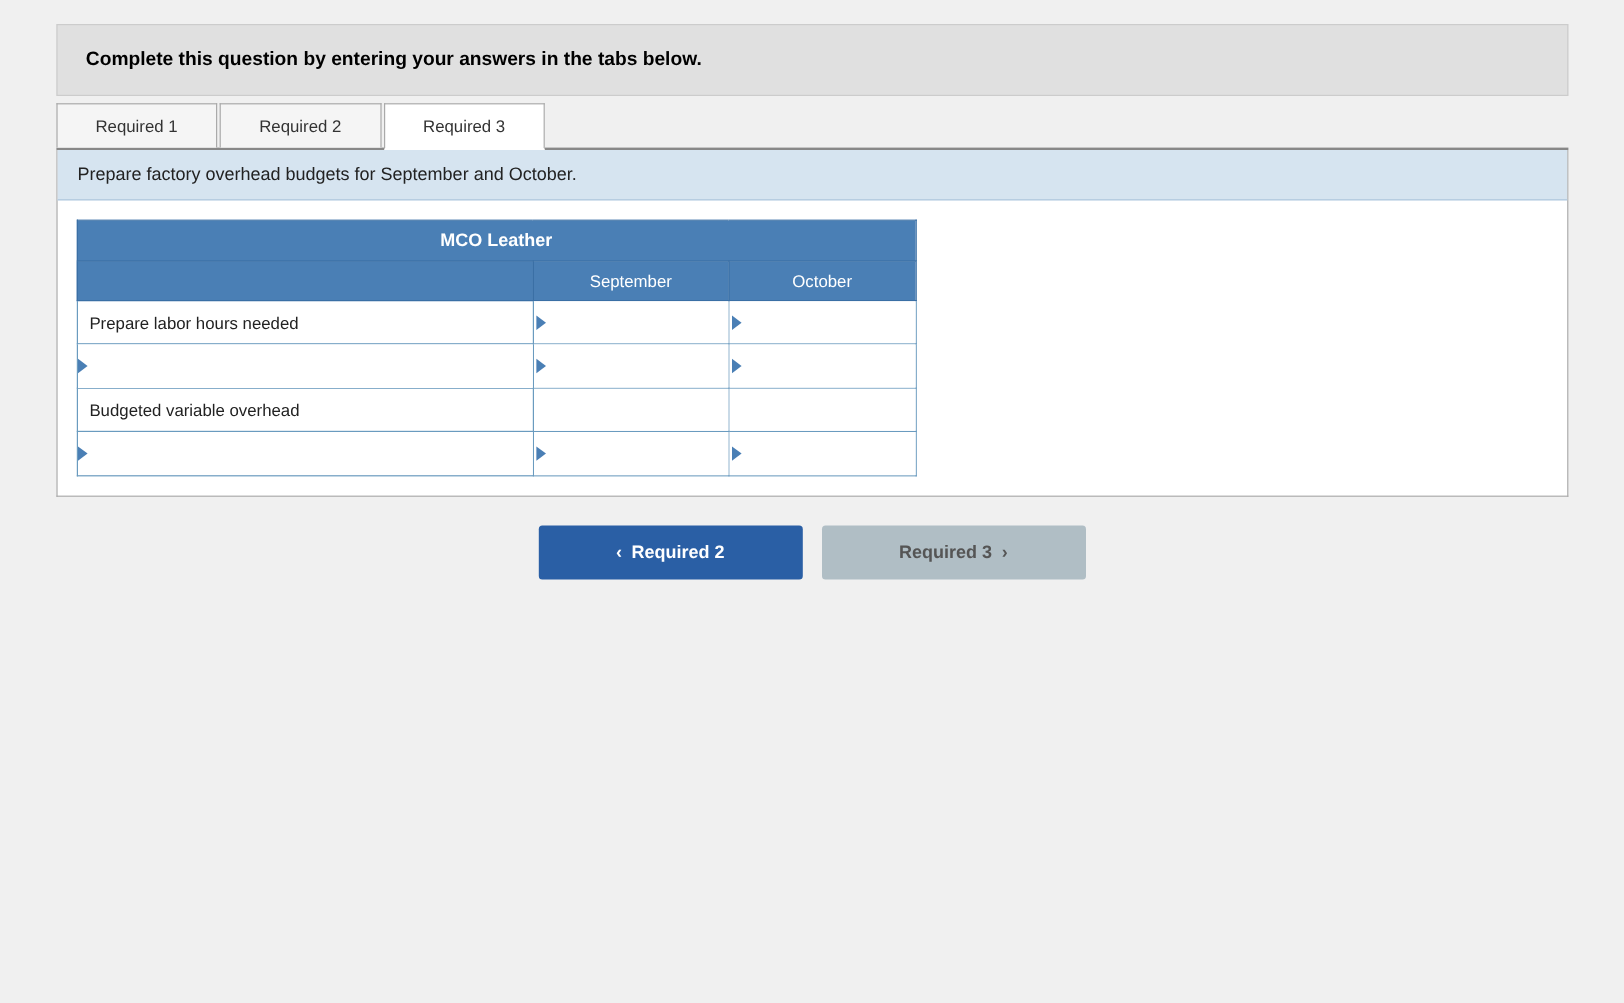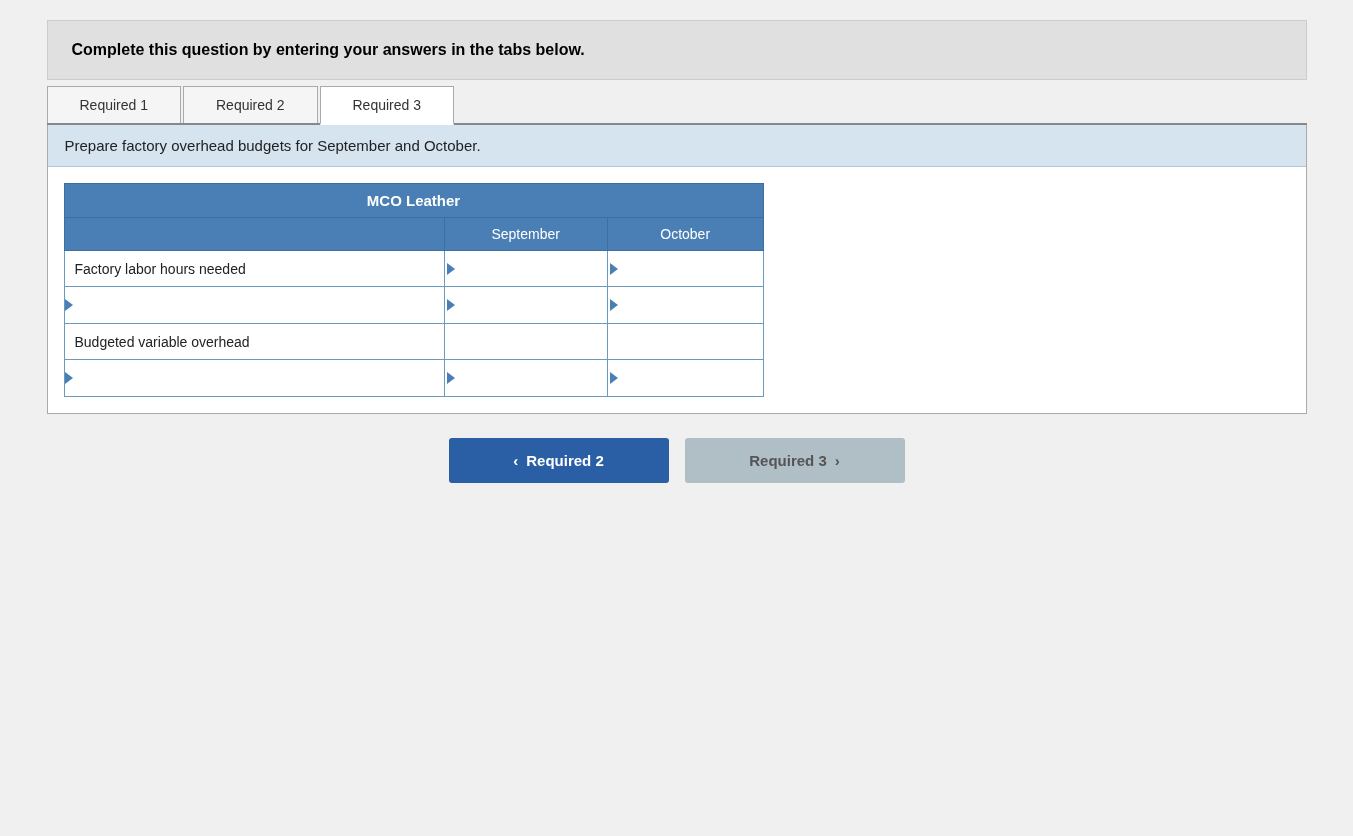--- a/index.html
+++ b/index.html
@@ -234,21 +234,21 @@
             <td colspan="3">MCO Leather</td>
           </tr>
 
           <tr class="col-header-row">
             <td></td>
             <td>September</td>
             <td>October</td>
           </tr>
 
           <tr class="data-row">
-            <td>Factory labor hours needed</td>
+            <td>Prepare labor hours needed</td>
             <td class="input-cell input-cell-with-arrow">
               <span class="arrow-indicator"></span>
               <input type="text" style="padding-left: 16px;">
             </td>
             <td class="input-cell input-cell-with-arrow">
               <span class="arrow-indicator"></span>
               <input type="text" style="padding-left: 16px;">
             </td>
           </tr>
 

